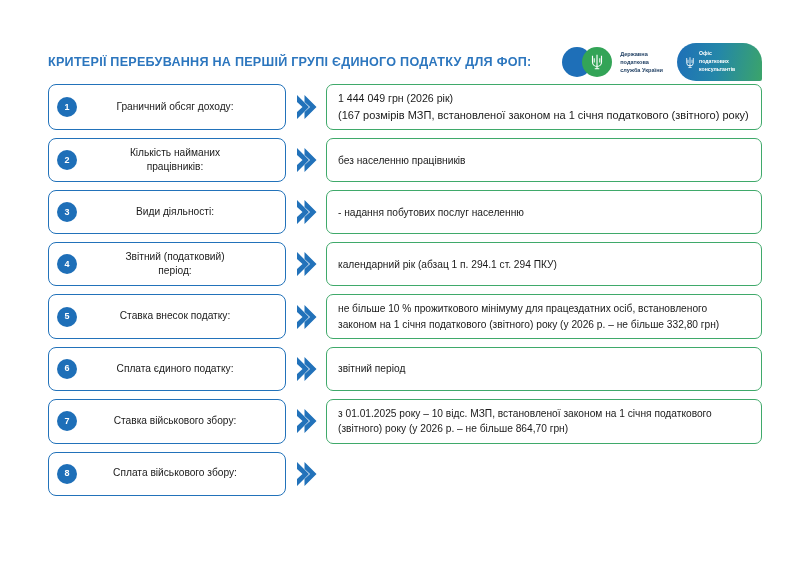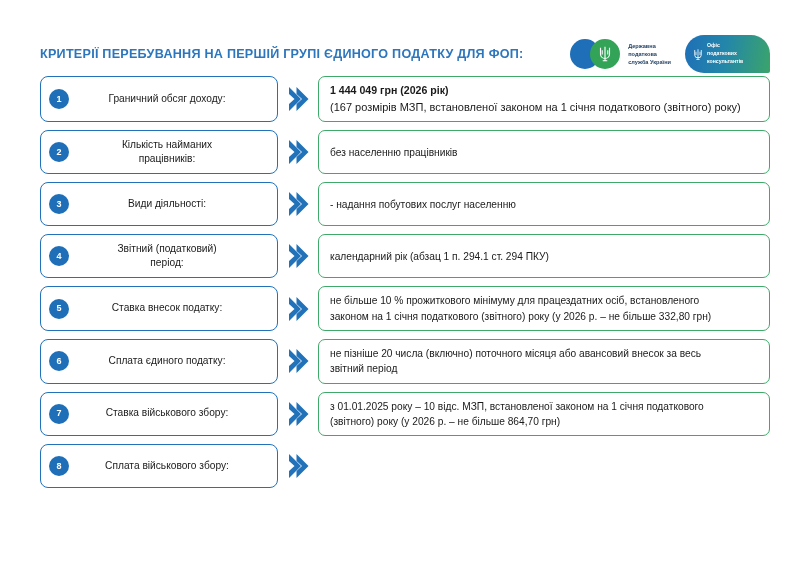--- a/index.html
+++ b/index.html
@@ -10,21 +10,21 @@
     height: 565px;
     background: #ffffff;
     font-family: "Liberation Sans", "DejaVu Sans", sans-serif;
     overflow: hidden;
   }
 
   .page {
     position: relative;
     width: 800px;
     height: 565px;
-    padding: 8px;
+    padding: 16px;
   }
 
   
   .header {
     display: flex;
     align-items: center;
     justify-content: space-between;
     padding: 26px 22px 0 32px;
     height: 66px;
   }
@@ -179,21 +179,21 @@
     padding: 6px 11px;
   }
 
   .value-line {
     font-size: 10.2px;
     line-height: 1.5;
     color: #1A1A1A;
   }
 
   .value-line.strong {
-    font-weight: bold;
+    font-weight: normal;
     font-size: 10.6px;
   }
 
   .value-line.small {
     font-size: 11px;
   }
 </style>
 </head>
 <body>
 
@@ -308,21 +308,20 @@
         <div class="criterion">
           <span class="badge">6</span>
           <span class="criterion-label">Сплата єдиного податку:</span>
         </div>
         <div class="arrow">
           <svg width="22" height="26" viewBox="0 0 22 26">
             <path d="M2 1 L14 13 L2 25 L2 18 L7.5 13 L2 8 Z M9.5 1 L21.5 13 L9.5 25 L9.5 18 L15 13 L9.5 8 Z" fill="#2272BA"></path>
           </svg>
         </div>
         <div class="value">
-          <div class="value-line ">не пізніше 20 числа (включно) поточного місяця або авансовий внесок за весь</div>
           <div class="value-line ">звітний період</div>
         </div>
       </div>
       <div class="row">
         <div class="criterion">
           <span class="badge">7</span>
           <span class="criterion-label">Ставка військового збору:</span>
         </div>
         <div class="arrow">
           <svg width="22" height="26" viewBox="0 0 22 26">

